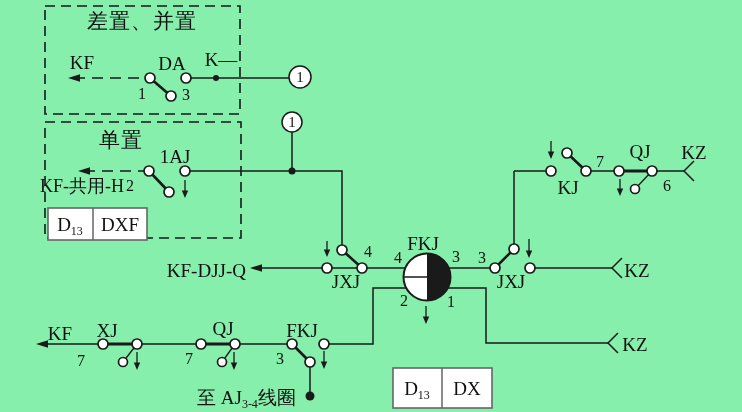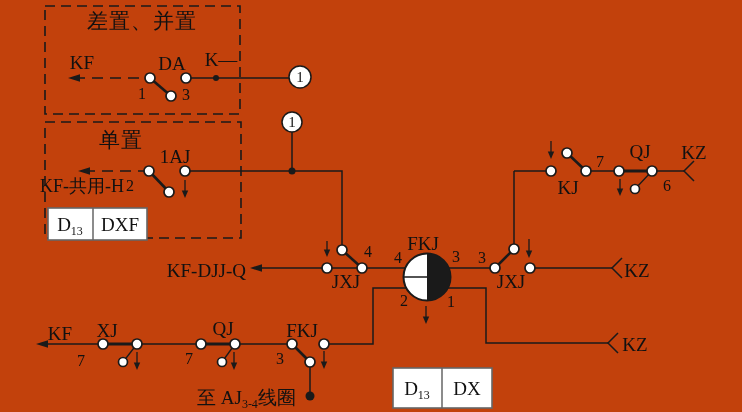--- a/index.html
+++ b/index.html
@@ -1,16 +1,16 @@
 <!DOCTYPE html>
 <html><head>
 <meta charset="utf-8">
 <style>
   html,body{margin:0;padding:0;background:#ffffff;}
-  .stage{position:relative;width:742px;height:412px;background:#c2410c;overflow:hidden;}
+  .stage{position:relative;width:742px;height:412px;background:#86efac;overflow:hidden;}
   svg{display:block;}
   svg text{font-family:"Liberation Serif","DejaVu Serif",serif;fill:#111111;}
   .t21{font-size:21px;letter-spacing:1px;}
   .t19{font-size:19px;}
   .t18{font-size:18px;}
   .t16{font-size:16px;}
   .t15{font-size:15px;}
   .tsub{font-size:12px;}
   .w{stroke:#1a1a1a;stroke-width:1.5;fill:none;}
   .wd{stroke:#1a1a1a;stroke-width:1.5;fill:none;stroke-dasharray:11 7;}

